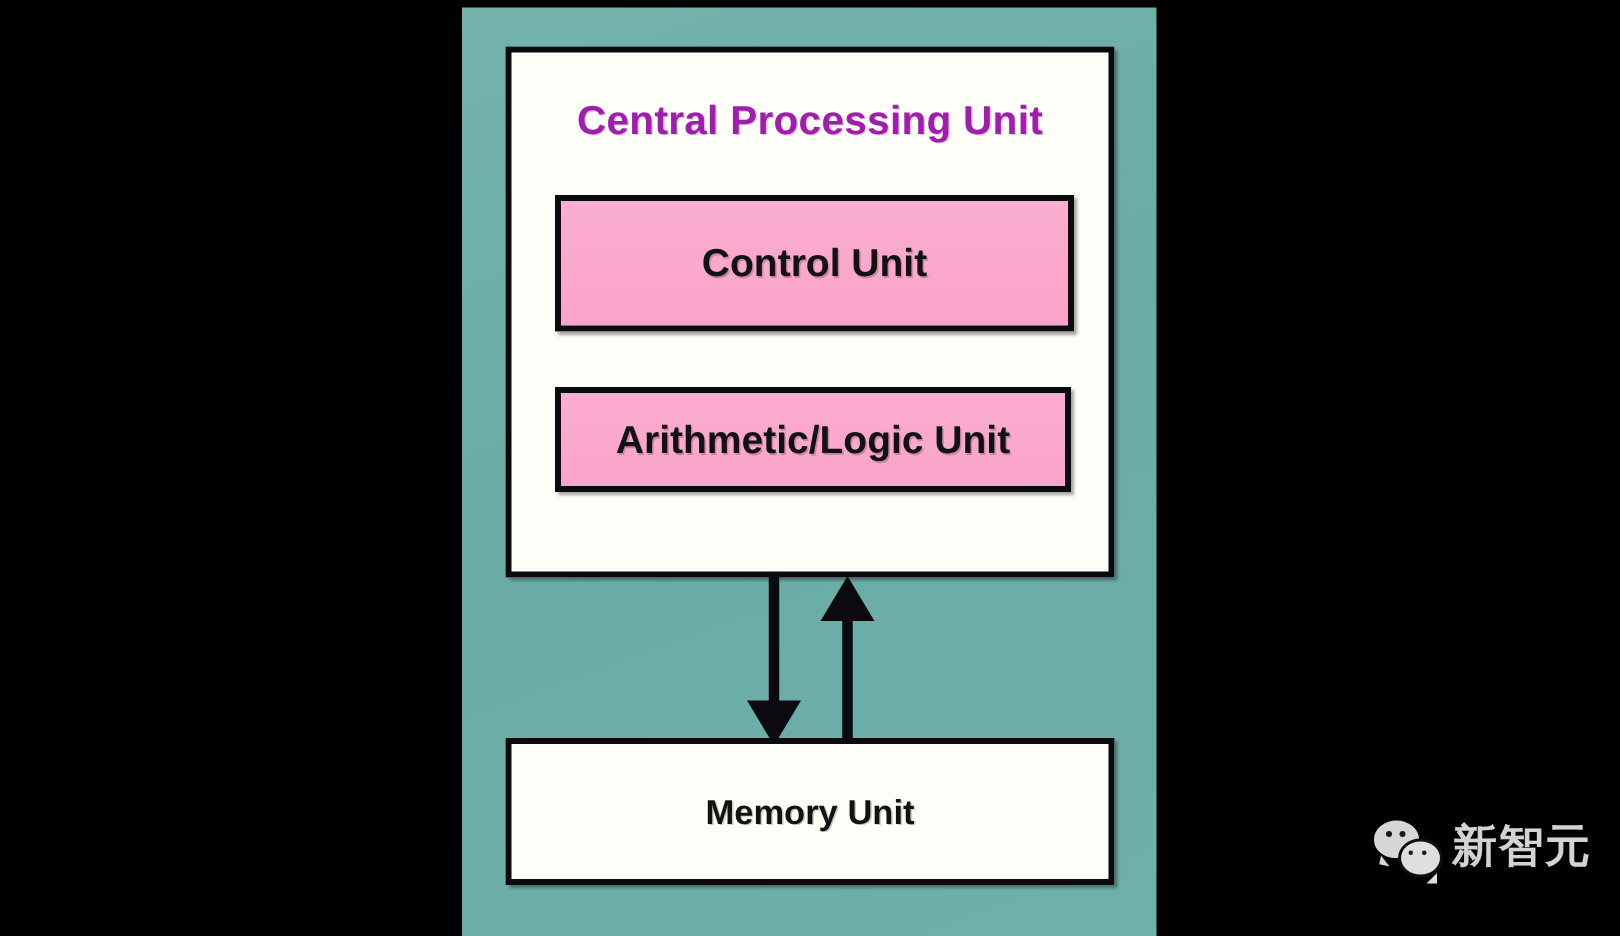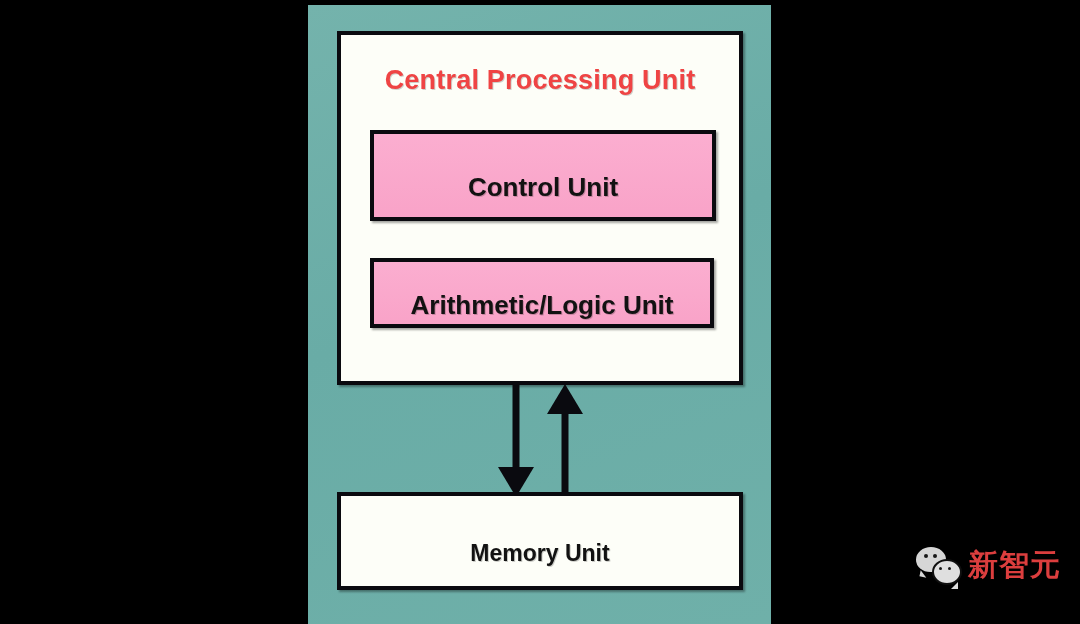--- a/index.html
+++ b/index.html
@@ -48,35 +48,35 @@
     height: 354px;
   }
   #cpu-title {
     position: absolute;
     left: 0;
     top: 30px;
     width: 100%;
     text-align: center;
     font-size: 27px;
     font-weight: bold;
-    color: #ef4444;
+    color: #a21caf;
     letter-spacing: 0.2px;
     text-shadow: 1px 1px 0 rgba(0,0,0,0.18);
   }
   #memory-unit-box {
     left: 337px;
     top: 492px;
     width: 406px;
     height: 98px;
   }
 
   .box-label {
     position: absolute;
     left: 0;
-    top: 12px;
+    top: 0;
     width: 100%;
     height: 100%;
     display: flex;
     align-items: center;
     justify-content: center;
     font-size: 26px;
     font-weight: bold;
     color: #121212;
     text-shadow: 1px 1px 0 rgba(0,0,0,0.2);
     white-space: nowrap;
@@ -146,21 +146,21 @@
     border-radius: 50%;
   }
   #wechat-icon .eye.b1 { left: 8px;  top: 9px; }
   #wechat-icon .eye.b2 { left: 17px; top: 9px; }
   #wechat-icon .eye.s1 { left: 23px; top: 22px; width: 3px; height: 3px; }
   #wechat-icon .eye.s2 { left: 32px; top: 22px; width: 3px; height: 3px; }
   #watermark-text {
     font-family: "DejaVu Sans", "Liberation Sans", sans-serif;
     font-size: 30px;
     font-weight: bold;
-    color: #ef4444;
+    color: #e5e5e5;
     letter-spacing: 1px;
     line-height: 1;
   }
 </style>
 </head>
 <body>
 
 <div id="stage">
 
   <div id="system-panel">

